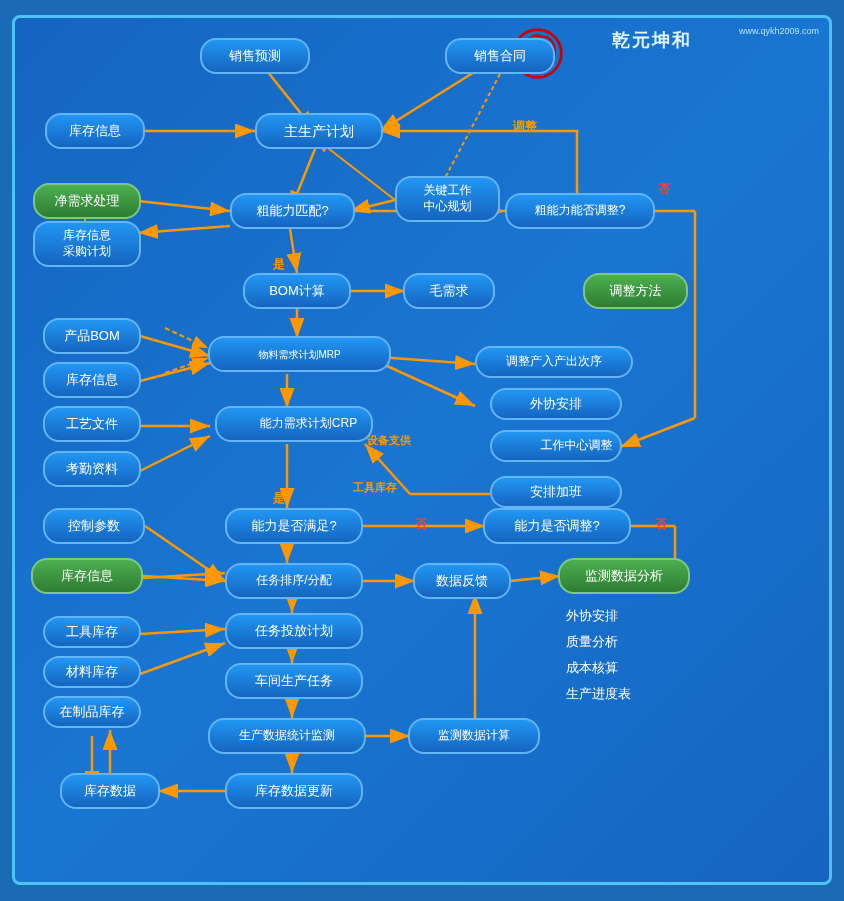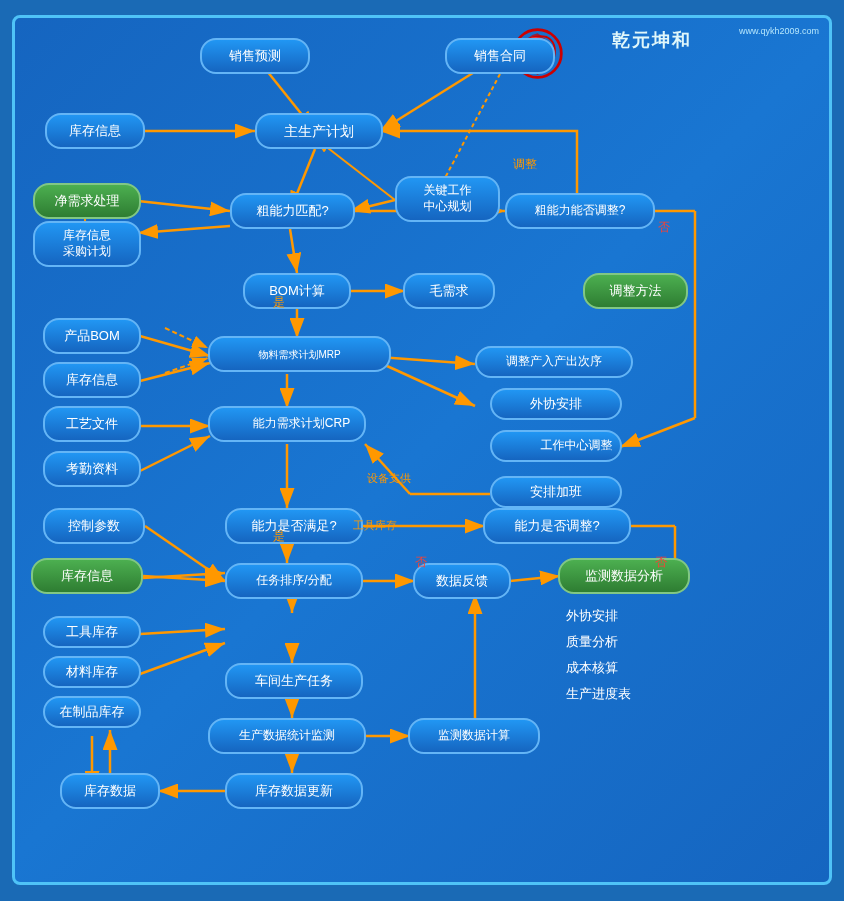--- a/index.html
+++ b/index.html
@@ -65,22 +65,21 @@
       margin-top: 2px;
     }
     .logo-url {
       color: #b3e5fc;
       font-size: 9px;
     }
     .label-text {
       position: absolute;
       color: #ff9800;
       font-size: 12px;
-      font-weight: normal;
-      margin-top: 38px;
+      font-weight: bold;
     }
     .label-text.red {
       color: #f44336;
     }
   </style>
 </head>
 <body>
 
 <div class="main-container">
 
@@ -263,21 +262,21 @@
   </div>
 
   <div class="box" style="left:28px;top:433px;width:98px;height:36px;">
     <span>考勤资料</span>
   </div>
 
   <div class="box" style="left:193px;top:318px;width:183px;height:36px;font-size:10px;">
     <span>物料需求计划MRP</span>
   </div>
 
-  <div class="box" style="left:193px;top:388px;width:158px;height:36px;font-size:12px;padding-left:35px;">
+  <div class="box" style="left:200px;top:388px;width:158px;height:36px;font-size:12px;padding-left:35px;">
     <span>能力需求计划CRP</span>
   </div>
 
   <div class="box" style="left:460px;top:328px;width:158px;height:32px;font-size:12px;">
     <span>调整产入产出次序</span>
   </div>
 
   <div class="box" style="left:475px;top:370px;width:132px;height:32px;">
     <span>外协安排</span>
   </div>
@@ -311,20 +310,23 @@
   </div>
 
   <div class="box" style="left:398px;top:545px;width:98px;height:36px;">
     <span>数据反馈</span>
   </div>
 
   <div class="box green" style="left:543px;top:540px;width:132px;height:36px;font-size:13px;">
     <span>监测数据分析</span>
   </div>
 
+  <div class="box" style="left:210px;top:595px;width:138px;height:36px;font-size:13px;">
+    <span>任务投放计划</span>
+  </div>
 
   <div class="box" style="left:210px;top:645px;width:138px;height:36px;font-size:13px;">
     <span>车间生产任务</span>
   </div>
 
   <div style="position:absolute;left:543px;top:585px;width:132px;background:transparent;">
     <div style="color:white;font-size:13px;padding:4px 8px;">外协安排</div>
     <div style="color:white;font-size:13px;padding:4px 8px;">质量分析</div>
     <div style="color:white;font-size:13px;padding:4px 8px;">成本核算</div>
     <div style="color:white;font-size:13px;padding:4px 8px;">生产进度表</div>

